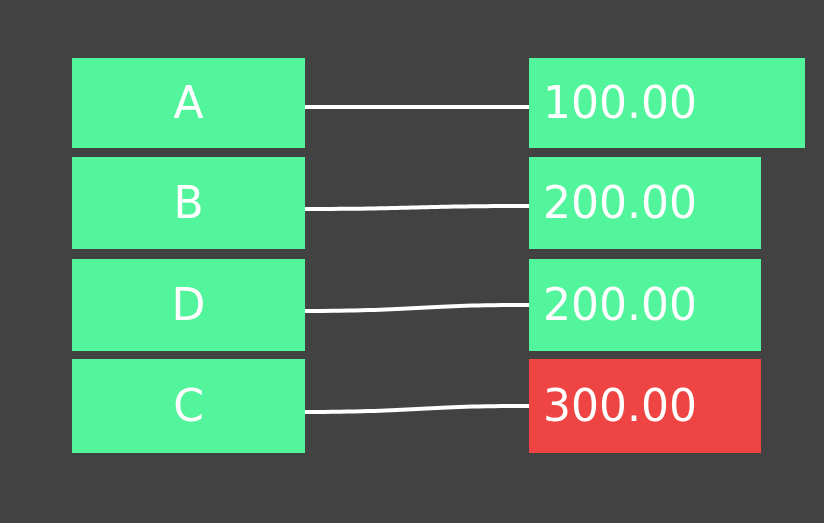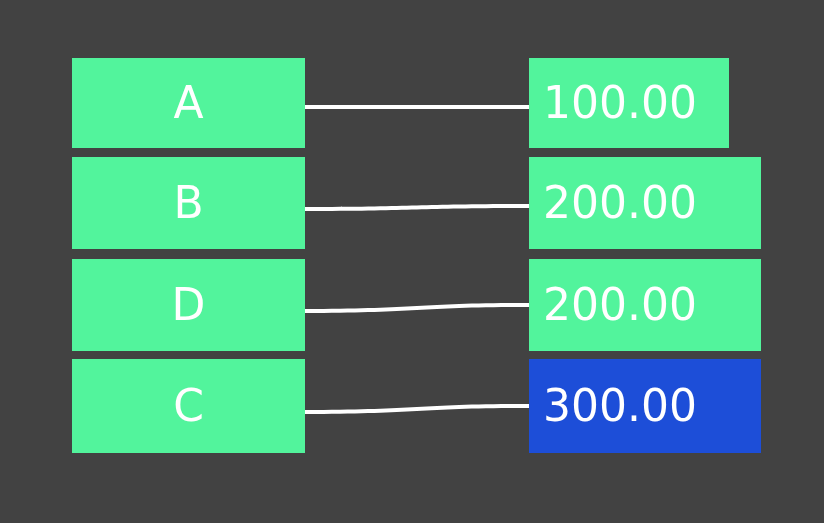--- a/index.html
+++ b/index.html
@@ -72,27 +72,27 @@
         <span class="node-label" style="color: rgb(255, 255, 255);">B</span>
       </div>
       <div class="node left" style="left: 72px; top: 259px; width: 233px; height: 92px; background: rgb(82, 244, 156);">
         <span class="node-label" style="color: rgb(255, 255, 255);">D</span>
       </div>
       <div class="node left" style="left: 72px; top: 359px; width: 233px; height: 94px; background: rgb(82, 244, 156);">
         <span class="node-label" style="color: rgb(255, 255, 255);">C</span>
       </div>
     </div>
   <div id="right-nodes-group">
-      <div class="node right" style="left: 529px; top: 58px; width: 200px; height: 90px; background: rgb(82, 244, 156);">
+      <div class="node right" style="left: 529px; top: 58px; width: 276px; height: 90px; background: rgb(82, 244, 156);">
         <span class="node-label" style="color: rgb(255, 255, 255);">100.00</span>
       </div>
       <div class="node right" style="left: 529px; top: 157px; width: 232px; height: 92px; background: rgb(82, 244, 156);">
         <span class="node-label" style="color: rgb(255, 255, 255);">200.00</span>
       </div>
       <div class="node right" style="left: 529px; top: 259px; width: 232px; height: 92px; background: rgb(82, 244, 156);">
         <span class="node-label" style="color: rgb(255, 255, 255);">200.00</span>
       </div>
-      <div class="node right" style="left: 529px; top: 359px; width: 232px; height: 94px; background: #1d4ed8; text-align: center;">
+      <div class="node right" style="left: 529px; top: 359px; width: 232px; height: 94px; background: #ef4444; text-align: center;">
         <span class="node-label" style="color: rgb(255, 255, 255);">300.00</span>
       </div>
     </div>
 
 </div>
 
 </body></html>

